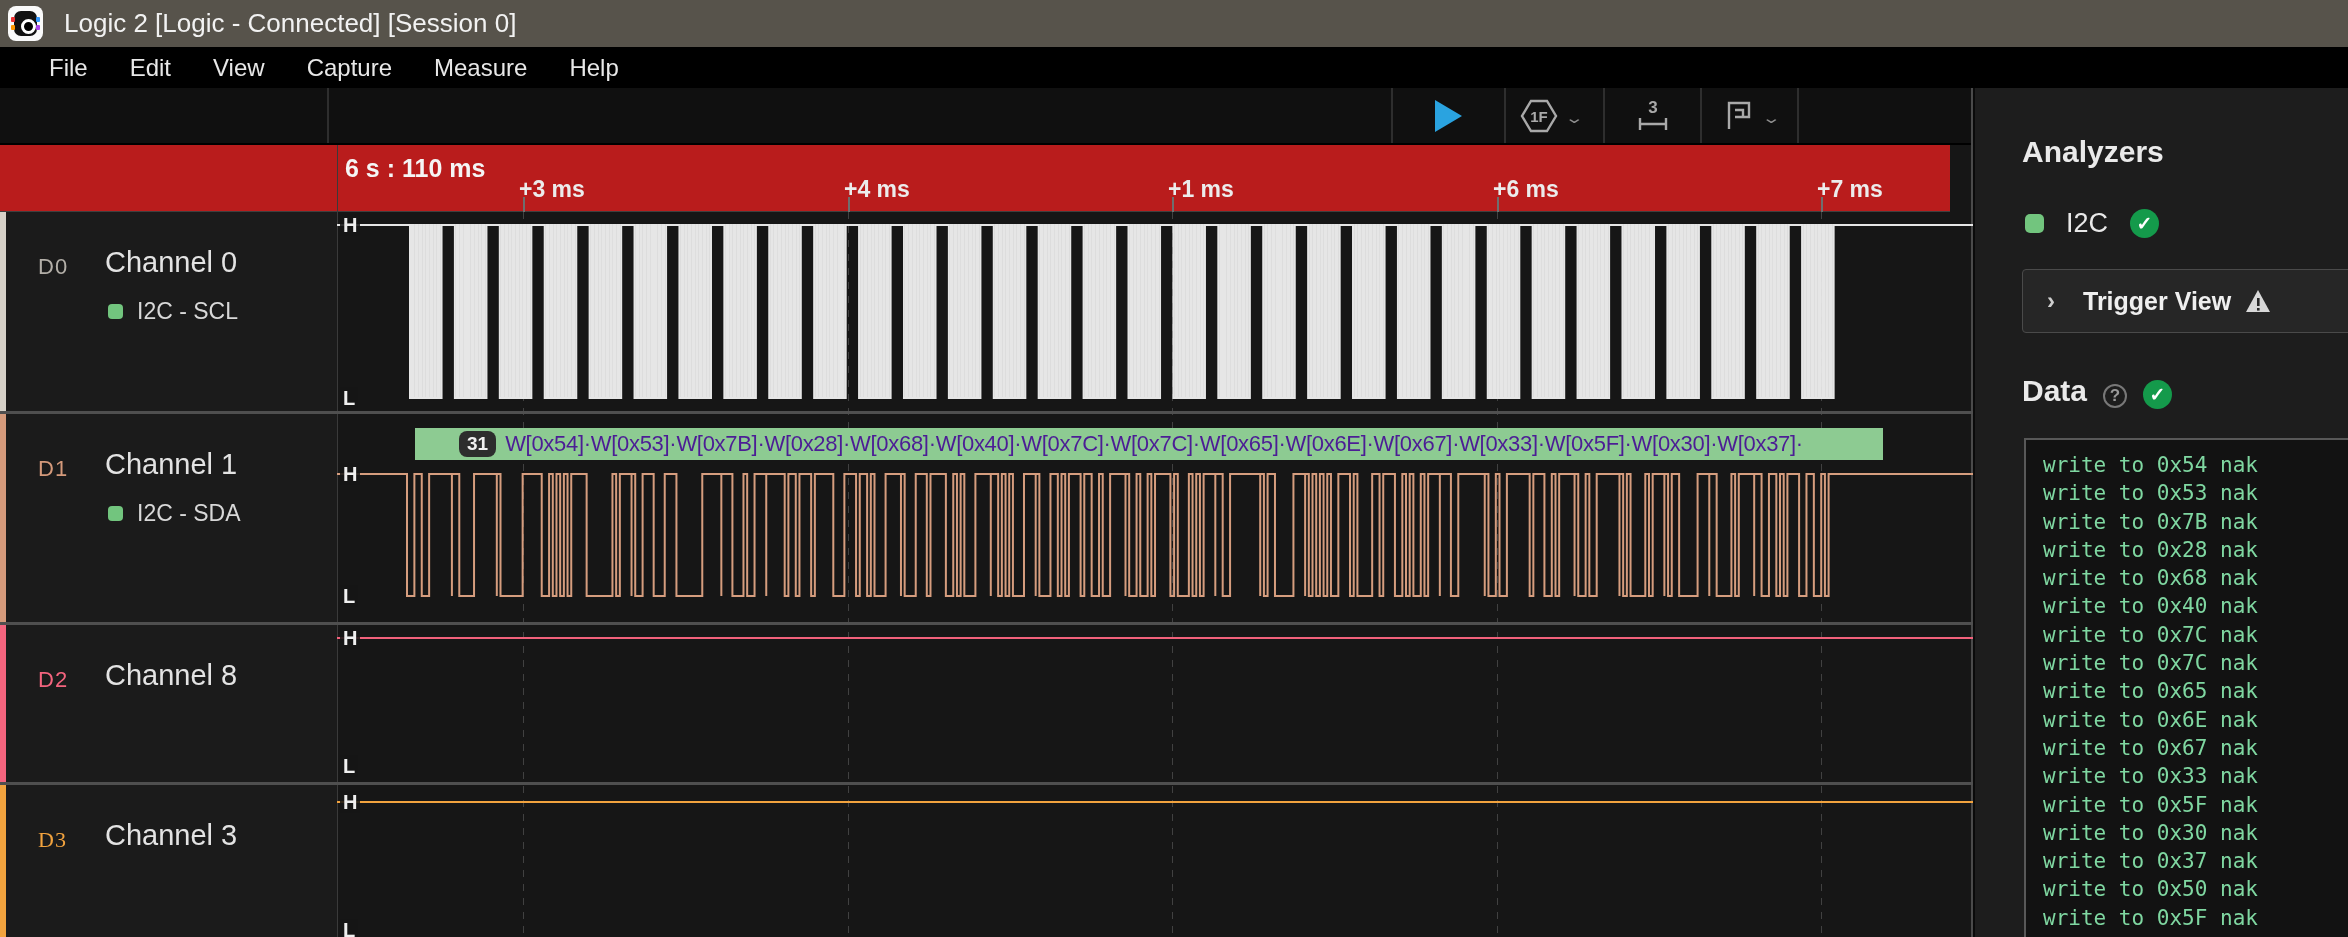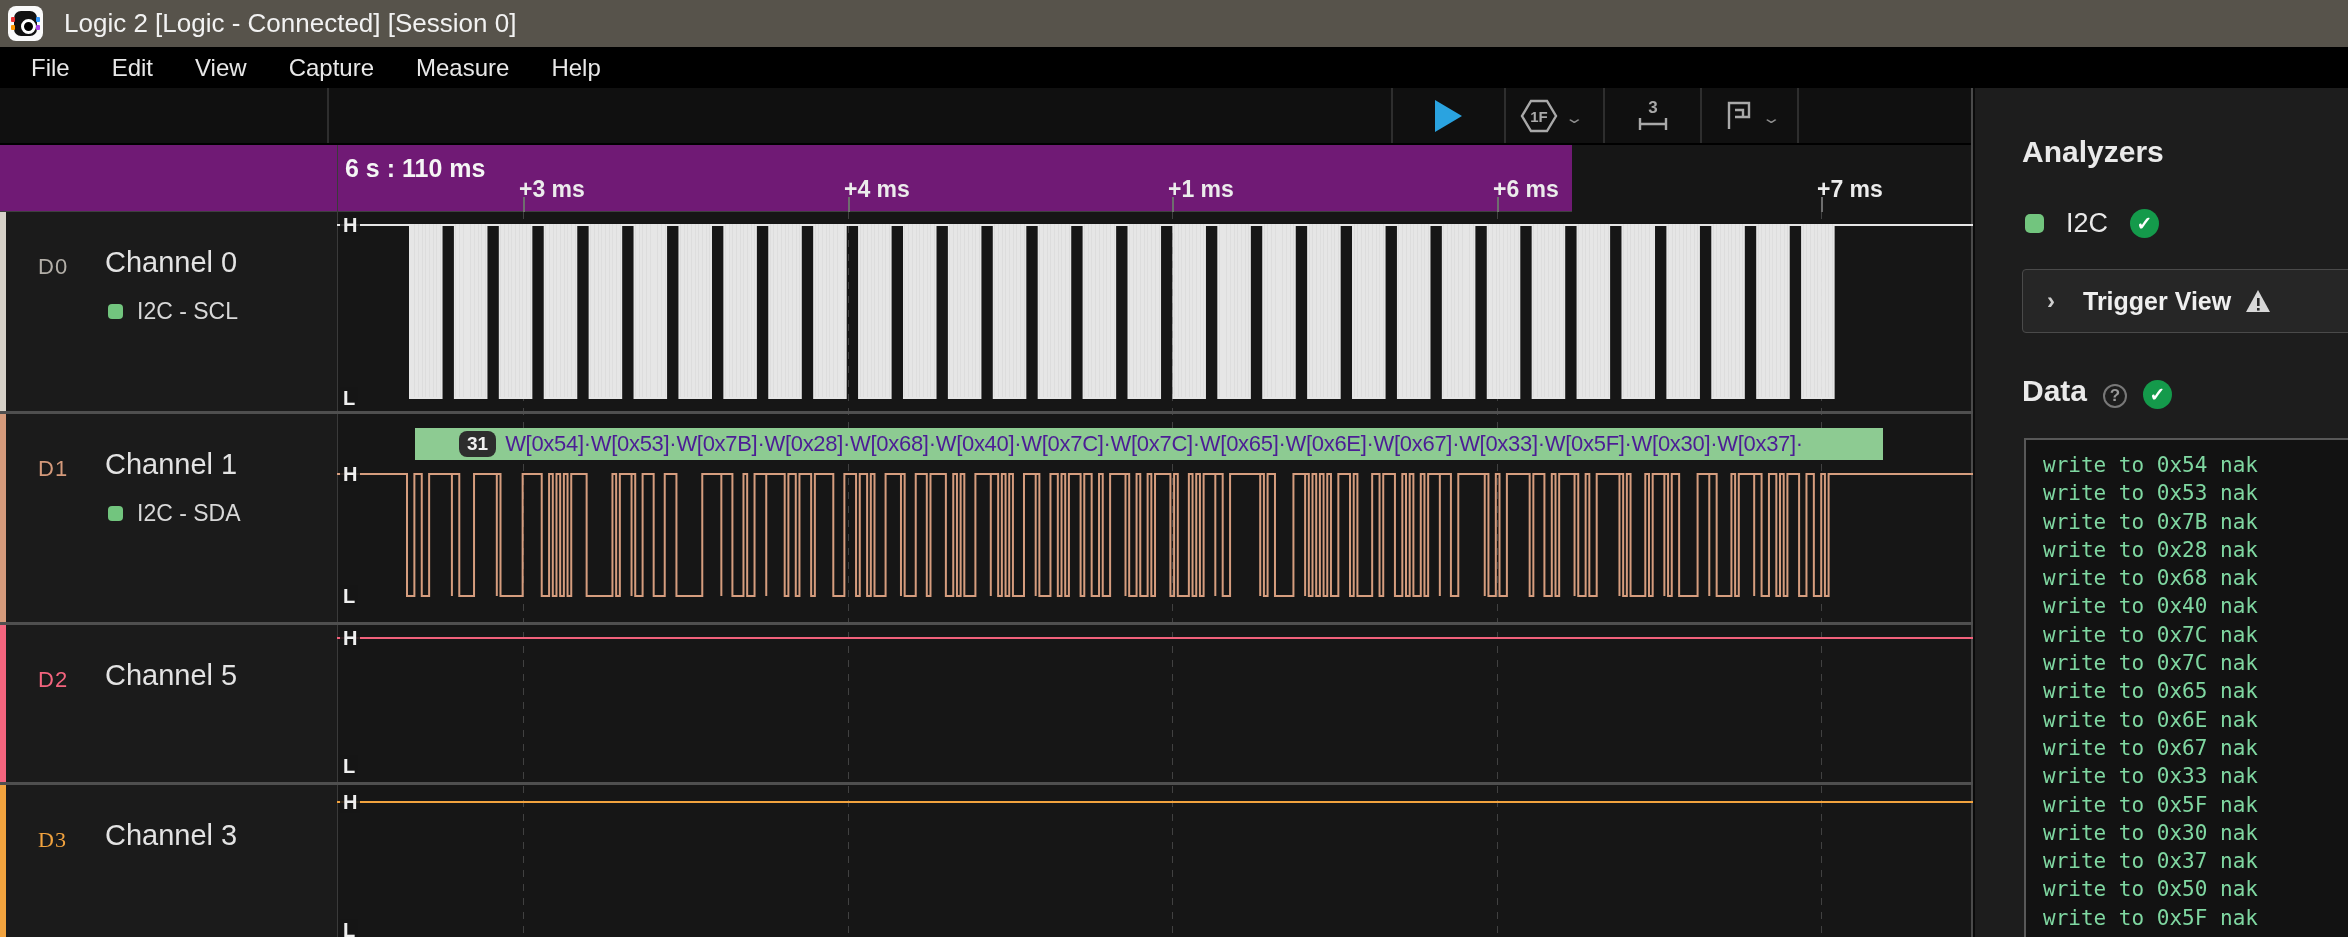--- a/index.html
+++ b/index.html
@@ -11,34 +11,34 @@
   .appicon{position:absolute;left:8px;top:6px;width:35px;height:35px;background:#fafafa;border-radius:8px;}
   .appicon .blob{position:absolute;left:6px;top:5px;width:23px;height:25px;background:#121212;border-radius:7px;}
   .appicon .ring{position:absolute;left:13px;top:13px;width:9px;height:9px;border:3px solid #fff;border-radius:50%;background:#000;}
   .appicon .n1{position:absolute;left:3px;top:11px;width:4px;height:5px;background:#e33;border-radius:1px;}
   .appicon .n2{position:absolute;left:3px;top:19px;width:4px;height:5px;background:#f90;border-radius:1px;}
   .appicon .n3{position:absolute;right:3px;top:11px;width:4px;height:5px;background:#39f;border-radius:1px;}
   .appicon .n4{position:absolute;right:3px;top:19px;width:4px;height:5px;background:#a4e;border-radius:1px;}
   .titletext{margin-left:64px;color:#f2f2f2;font-size:26px;}
 
   
-  .menubar{position:absolute;left:0;top:47px;width:2348px;height:41px;background:#000;display:flex;align-items:center;padding-left:10px;box-sizing:border-box;}
+  .menubar{position:absolute;left:0;top:47px;width:2348px;height:41px;background:#000;display:flex;align-items:center;padding-left:28px;box-sizing:border-box;}
   .menuitem{color:#e8e8e8;font-size:24px;padding:0 21px;height:41px;line-height:41px;cursor:default;}
 
   
   .toolbar{position:absolute;left:0;top:88px;width:1973px;height:57px;background:#101010;border-bottom:2px solid #000;box-sizing:border-box;}
   .tb-sep{position:absolute;top:0;width:2px;height:55px;background:#2e2e2e;}
   .tb-btn{position:absolute;top:0;height:55px;display:flex;align-items:center;justify-content:center;gap:8px;cursor:pointer;}
   .play-tri{width:0;height:0;border-left:27px solid #2aa3e0;border-top:16px solid transparent;border-bottom:16px solid transparent;}
   .chev{color:#8f8f8f;font-size:15px;transform:scaleX(1.6);margin-top:4px;}
   .tb-ico{stroke:#a9a9a9;fill:none;stroke-width:2.4;}
   .tb-ico text{fill:#a9a9a9;stroke:none;font-weight:bold;}
 
   
-  .timeline{position:absolute;left:0;top:145px;width:1572px;height:67px;background:#701a75;border-bottom:1px solid #3f3f3f;box-sizing:border-box;}
+  .timeline{position:absolute;left:0;top:145px;width:1950px;height:67px;background:#b91c1c;border-bottom:1px solid #3f3f3f;box-sizing:border-box;}
   .cursor-label{position:absolute;left:345px;top:9px;color:#f5f5f5;font-size:25px;font-weight:bold;}
   .tick-label{position:absolute;top:31px;color:#ececec;font-size:23px;font-weight:bold;white-space:nowrap;}
   .tick-mark{position:absolute;top:52px;width:2px;height:15px;background:#6e6e6e;}
 
   
   .label-panel-bg{position:absolute;left:0;top:212px;width:337px;height:725px;background:#1b1b1b;}
   .vsep-main{position:absolute;left:337px;top:145px;width:1px;height:792px;background:#3a3a3a;}
   .plot-right-edge{position:absolute;left:1971px;top:88px;width:2px;height:849px;background:#4a4a4a;}
   .gridline{position:absolute;top:212px;width:1px;height:725px;
     background:repeating-linear-gradient(to bottom,#414141 0 7px,transparent 7px 14px);}
@@ -187,21 +187,21 @@
         <div class="an-text">I2C - SDA</div>
       </div>
       <div class="hl-label" style="left: 340px; top: 463px;">H</div>
       <div class="hl-label" style="left: 340px; top: 585px;">L</div>
       <div class="row-divider" style="top: 622px;"></div>
       <svg class="wave-svg" width="1636" height="208" viewBox="0 0 1636 208" style="top: 414px;">
         <path d="M0 60 H70.00 V182 h3.69 h3.69 V60 h3.69 h3.69 V182 h3.69 h3.69 V60 h3.69 h3.69 h3.69 H114.91 V182 V60 h3.69 h3.69 V182 h3.69 h3.69 h3.69 h3.69 V60 h3.69 h3.69 h3.69 H159.81 V182 V60 h3.69 V182 h3.69 h3.69 h3.69 h3.69 h3.69 h3.69 V60 h3.69 h3.69 H204.72 V182 h3.69 h3.69 V60 h3.69 V182 h3.69 V60 h3.69 V182 h3.69 V60 h3.69 V182 h3.69 V60 h3.69 H249.63 V182 h3.69 h3.69 h3.69 h3.69 h3.69 h3.69 h3.69 V60 h3.69 V182 h3.69 V60 H294.53 V182 V60 h3.69 V182 h3.69 h3.69 V60 h3.69 h3.69 h3.69 V182 h3.69 h3.69 h3.69 V60 H339.44 V182 h3.69 h3.69 h3.69 h3.69 h3.69 h3.69 h3.69 V60 h3.69 h3.69 H384.34 V182 V60 h3.69 h3.69 h3.69 V182 h3.69 h3.69 h3.69 V60 h3.69 V182 h3.69 h3.69 V60 H429.25 V182 V60 h3.69 h3.69 h3.69 h3.69 h3.69 V182 h3.69 V60 h3.69 h3.69 V182 h3.69 V60 H474.16 V182 h3.69 V60 h3.69 h3.69 h3.69 h3.69 h3.69 V182 h3.69 h3.69 h3.69 V60 H519.06 V182 h3.69 V60 h3.69 h3.69 V182 h3.69 V60 h3.69 V182 h3.69 h3.69 h3.69 V60 h3.69 H563.97 V182 V60 h3.69 V182 h3.69 h3.69 h3.69 V60 h3.69 h3.69 h3.69 V182 h3.69 V60 h3.69 H608.88 V182 h3.69 h3.69 V60 h3.69 V182 h3.69 V60 h3.69 V182 h3.69 h3.69 h3.69 V60 h3.69 H653.78 V182 V60 h3.69 h3.69 V182 h3.69 V60 h3.69 V182 h3.69 V60 h3.69 V182 h3.69 h3.69 h3.69 V60 H698.69 V182 V60 h3.69 V182 h3.69 h3.69 h3.69 V60 h3.69 h3.69 V182 h3.69 V60 h3.69 V182 h3.69 V60 H743.59 V182 h3.69 V60 h3.69 h3.69 V182 h3.69 h3.69 V60 h3.69 V182 h3.69 h3.69 V60 h3.69 H788.50 V182 V60 h3.69 V182 h3.69 h3.69 V60 h3.69 V182 h3.69 h3.69 V60 h3.69 V182 h3.69 V60 h3.69 H833.41 V182 h3.69 V60 h3.69 V182 h3.69 h3.69 h3.69 V60 h3.69 V182 h3.69 V60 h3.69 V182 h3.69 V60 H878.31 V182 V60 h3.69 h3.69 V182 h3.69 h3.69 V60 h3.69 h3.69 h3.69 h3.69 h3.69 H923.22 V182 V60 h3.69 V182 h3.69 V60 h3.69 h3.69 V182 h3.69 h3.69 h3.69 h3.69 h3.69 V60 H968.13 V182 V60 h3.69 V182 h3.69 V60 h3.69 V182 h3.69 V60 h3.69 V182 h3.69 V60 h3.69 V182 h3.69 h3.69 V60 H1013.03 V182 h3.69 V60 h3.69 V182 h3.69 h3.69 h3.69 h3.69 V60 h3.69 h3.69 V182 h3.69 V60 H1057.94 V182 h3.69 h3.69 V60 h3.69 V182 h3.69 V60 h3.69 V182 h3.69 h3.69 V60 h3.69 V182 h3.69 V60 H1102.84 V182 V60 h3.69 h3.69 h3.69 V182 h3.69 h3.69 V60 h3.69 h3.69 h3.69 h3.69 H1147.75 V182 V60 h3.69 V182 h3.69 h3.69 V60 h3.69 V182 h3.69 h3.69 V60 h3.69 h3.69 h3.69 H1192.66 V182 h3.69 V60 h3.69 h3.69 h3.69 V182 h3.69 h3.69 V60 h3.69 V182 h3.69 V60 h3.69 H1237.56 V182 V60 h3.69 V182 h3.69 h3.69 V60 h3.69 V182 h3.69 h3.69 V60 h3.69 h3.69 h3.69 H1282.47 V182 V60 h3.69 V182 h3.69 V60 h3.69 V182 h3.69 h3.69 h3.69 h3.69 V60 h3.69 V182 h3.69 V60 H1327.38 V182 V60 h3.69 V182 h3.69 V60 h3.69 h3.69 V182 h3.69 h3.69 h3.69 h3.69 h3.69 V60 H1372.28 V182 V60 h3.69 h3.69 V182 h3.69 h3.69 h3.69 h3.69 V60 h3.69 V182 h3.69 V60 h3.69 H1417.19 V182 V60 h3.69 h3.69 V182 h3.69 h3.69 V60 h3.69 h3.69 V182 h3.69 V60 h3.69 V182 h3.69 V60 H1462.09 V182 h3.69 h3.69 V60 h3.69 h3.69 V182 h3.69 h3.69 V60 h3.69 V182 h3.69 V60 h3.69 H1507.00 V60 H1636" fill="none" stroke="#d69d7e" stroke-width="2"></path>
       </svg>
       <div class="chan-strip" style="top: 625px; height: 157px; background: rgb(244, 100, 126);"></div>
       <div class="chan-id" style="top: 667px; color: rgb(244, 100, 126);">D2</div>
-      <div class="chan-name" style="top: 659px;">Channel 5</div>
+      <div class="chan-name" style="top: 659px;">Channel 8</div>
       <div class="hl-label" style="left: 340px; top: 627px;">H</div>
       <div class="hl-label" style="left: 340px; top: 755px;">L</div>
       <div class="row-divider" style="top: 782px;"></div>
       <svg class="wave-svg" width="1636" height="157" viewBox="0 0 1636 157" style="top: 625px;">
         <path d="M0 13 H1636" fill="none" stroke="#f2617b" stroke-width="2"></path>
       </svg>
       <div class="chan-strip" style="top: 785px; height: 152px; background: rgb(242, 163, 62);"></div>
       <div class="chan-id" style="top: 827px; color: rgb(242, 163, 62); font-family: Liberation Serif, serif;">D3</div>
       <div class="chan-name" style="top: 819px;">Channel 3</div>
       <div class="hl-label" style="left: 340px; top: 791px;">H</div>

